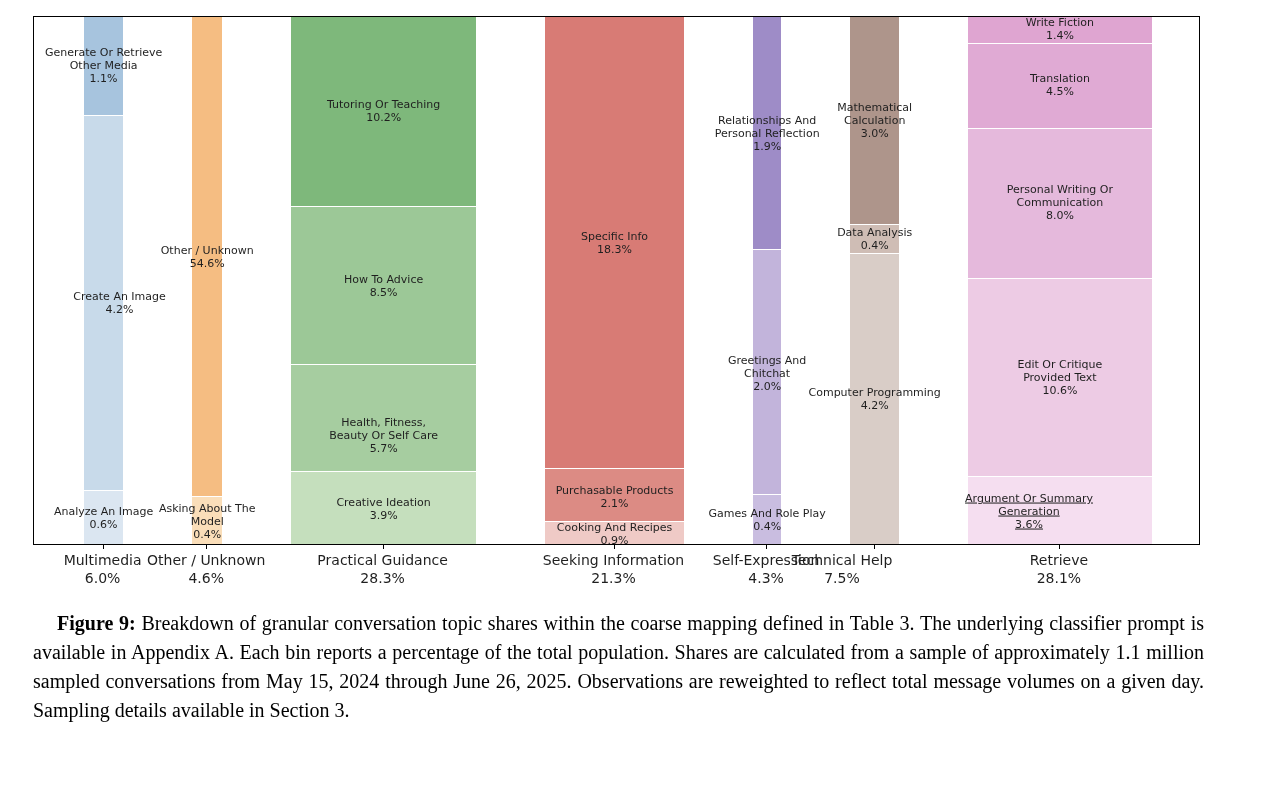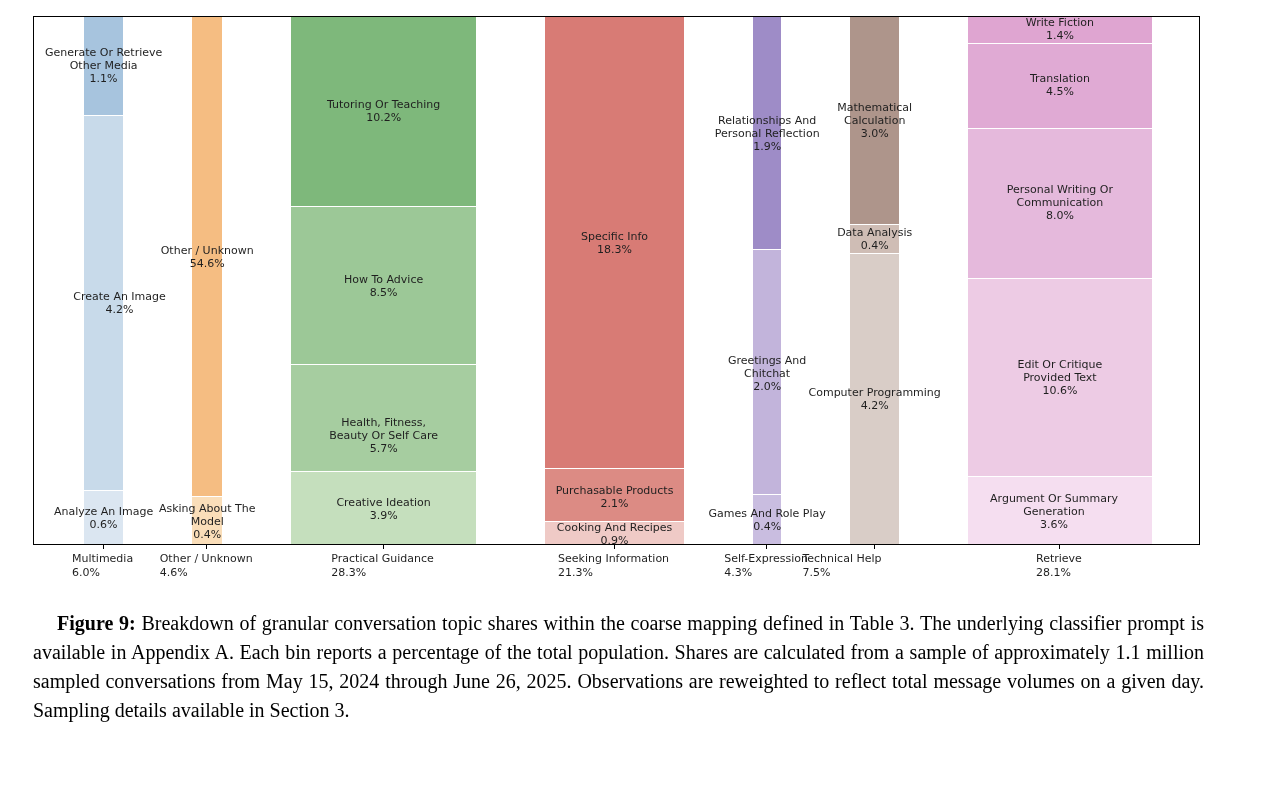--- a/index.html
+++ b/index.html
@@ -7,22 +7,22 @@
           font-family:"DejaVu Sans",sans-serif;}
   .plot{position:absolute;left:33px;top:16px;width:1167px;height:529px;
         border:1.3px solid #000;box-sizing:border-box;background:#ffffff;}
   .column{position:absolute;top:0;bottom:0;display:flex;flex-direction:column;}
   .segment{min-height:0;box-sizing:border-box;}
   .segment + .segment{border-top:1.5px solid #ffffff;}
   .seg-label{position:absolute;transform:translate(-50%,-50%);text-align:center;
              font-size:11px;line-height:1.18;color:#1f1f1f;z-index:5;
              white-space:pre-line;pointer-events:none;width:max-content;max-width:190px;}
   .tick{position:absolute;top:545px;width:1px;height:4px;background:#000;}
-  .x-label{position:absolute;top:552px;transform:translateX(-50%);
-           font-size:11px;line-height:1.25;color:#1f1f1f;width:max-content;}
+  .x-label{position:absolute;top:552px;transform:translateX(-50%);text-align:center;
+           font-size:14px;line-height:1.25;color:#1f1f1f;width:max-content;}
   .caption{position:absolute;left:33px;top:609px;width:1171px;margin:0;
            font-family:"Liberation Serif","DejaVu Serif",serif;font-size:20px;
            line-height:29px;color:#000;text-align:justify;}
   .caption b{font-weight:bold;margin-left:24px;}
 </style>
 </head>
 <body>
 
 <div class="figure">
   <div class="plot" id="plot">
@@ -86,21 +86,21 @@
         <div class="segment" style="flex-grow: 8; background: rgb(229, 185, 220);"></div>
         <div class="segment" style="flex-grow: 10.6; background: rgb(237, 203, 228);"></div>
         <div class="segment" style="flex-grow: 3.6; background: rgb(245, 222, 240);"></div>
       </div>
       <div class="seg-label" style="left: 1025.91px; top: 13.1779px;"><div>Write Fiction</div><div>1.4%</div></div>
       <div class="seg-label" style="left: 1025.91px; top: 68.7135px;"><div>Translation</div><div>4.5%</div></div>
       <div class="seg-label" style="left: 1025.91px; top: 186.374px;"><div>Personal Writing Or
 Communication</div><div>8.0%</div></div>
       <div class="seg-label" style="left: 1025.91px; top: 361.452px;"><div>Edit Or Critique
 Provided Text</div><div>10.6%</div></div>
-      <div class="seg-label" style="left: 1020px; top: 495.114px;"><div>Argument Or Summary
+      <div class="seg-label" style="left: 995px; top: 495.114px; text-decoration: underline;"><div>Argument Or Summary
 Generation</div><div>3.6%</div></div>
     </div>
   <div id="axis-layer">
       <div class="tick" style="left: 102.59px;"></div>
       <div class="x-label" style="left: 102.59px;">
         <div>Multimedia</div>
         <div>6.0%</div>
       </div>
       <div class="tick" style="left: 206.199px;"></div>
       <div class="x-label" style="left: 206.199px;">

